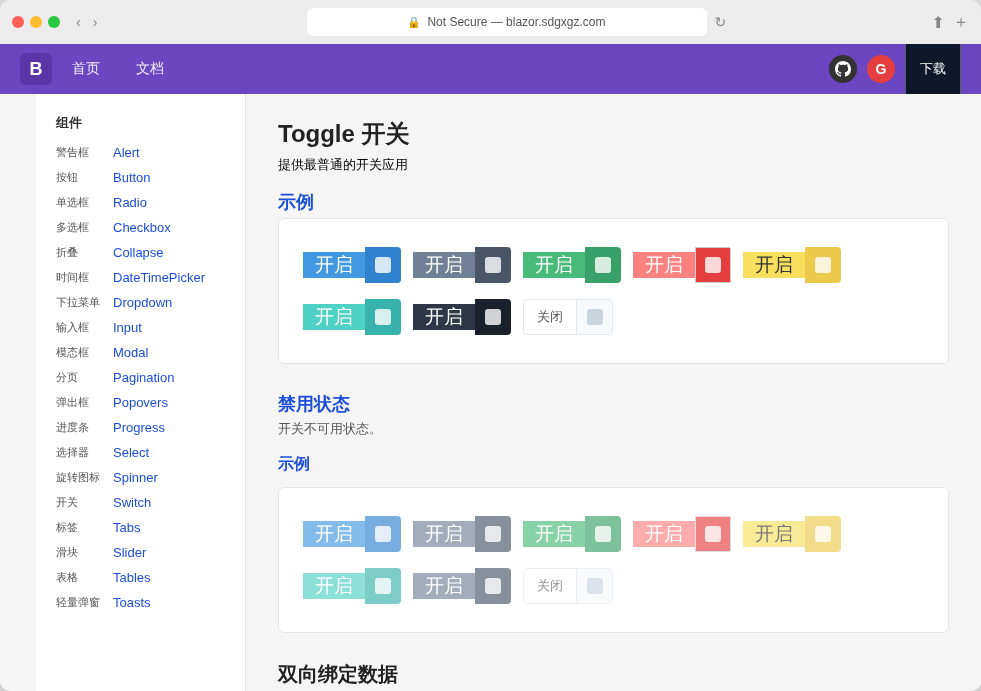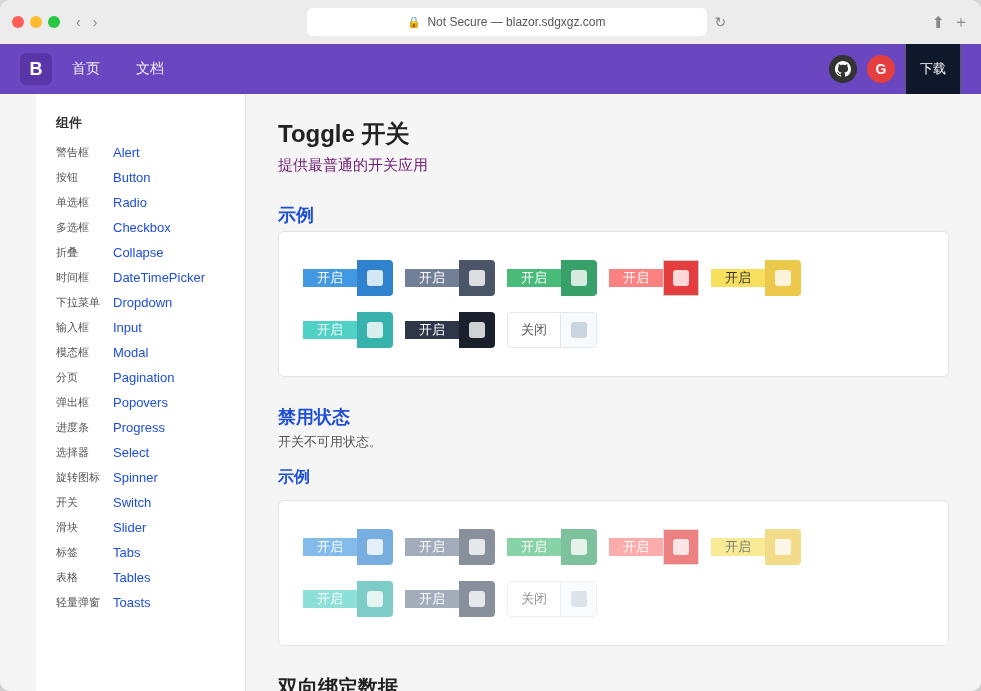--- a/index.html
+++ b/index.html
@@ -45,34 +45,34 @@
     .sidebar { width: 210px; background: white; padding: 16px 0; overflow-y: auto; border-right: 1px solid #e0e0e0; flex-shrink: 0; margin-left: 36px; }
     .sidebar-section-title { font-size: 13px; font-weight: 600; color: #333; padding: 4px 20px 8px; }
     .sidebar-item { display: flex; gap: 12px; padding: 5px 20px; cursor: pointer; }
     .sidebar-item-zh { font-size: 11px; color: #555; min-width: 45px; }
     .sidebar-item-en { font-size: 13px; color: #1d4ed8; }
 
     
     .page-content { flex: 1; padding: 24px 32px; overflow-y: auto; background: #f5f5f5; }
 
     .page-title { font-size: 24px; font-weight: 600; color: #222; margin-bottom: 6px; }
-    .page-subtitle { font-size: 15px; color: #701a75; margin-bottom: 28px; }
+    .page-subtitle { font-size: 13px; color: #000000; margin-bottom: 16px; }
 
     .section-title { font-size: 18px; font-weight: 600; color: #1d4ed8; margin-bottom: 4px; }
     .section-desc { font-size: 13px; color: #555; margin-bottom: 16px; }
 
     .demo-box { background: white; border-radius: 6px; padding: 28px 24px; margin-bottom: 28px; border: 1px solid #e5e5e5; }
 
     
     .toggle-row { display: flex; gap: 12px; margin-bottom: 16px; align-items: center; }
     .toggle-row:last-child { margin-bottom: 0; }
 
     
     .toggle { display: inline-flex; align-items: center; border-radius: 4px; overflow: hidden; height: 36px; min-width: 90px; cursor: pointer; }
-    .toggle-on { display: flex; align-items: center; justify-content: center; padding: 0 12px; color: white; font-size: 13px; font-weight: 500; flex: 1; }
+    .toggle-on { display: flex; align-items: center; justify-content: center; padding: 0 12px; color: white; font-size: 19px; font-weight: 500; flex: 1; }
     .toggle-handle { width: 36px; height: 36px; display: flex; align-items: center; justify-content: center; background: rgba(255,255,255,0.25); }
     .toggle-handle::after { content: ''; width: 16px; height: 16px; background: rgba(255,255,255,0.8); border-radius: 3px; }
 
     
     .toggle-blue .toggle-on { background: #4299e1; }
     .toggle-blue .toggle-handle { background: #3182ce; }
     .toggle-gray .toggle-on { background: #718096; }
     .toggle-gray .toggle-handle { background: #4a5568; }
     .toggle-green .toggle-on { background: #48bb78; }
     .toggle-green .toggle-handle { background: #38a169; }
@@ -208,26 +208,26 @@
         </div>
         <div class="sidebar-item">
           <span class="sidebar-item-zh">旋转图标</span>
           <span class="sidebar-item-en">Spinner</span>
         </div>
         <div class="sidebar-item">
           <span class="sidebar-item-zh">开关</span>
           <span class="sidebar-item-en">Switch</span>
         </div>
         <div class="sidebar-item">
+          <span class="sidebar-item-zh">标签</span>
+          <span class="sidebar-item-en">Tabs</span>
+        </div>
+        <div class="sidebar-item">
           <span class="sidebar-item-zh">滑块</span>
           <span class="sidebar-item-en">Slider</span>
-        </div>
-        <div class="sidebar-item">
-          <span class="sidebar-item-zh">标签</span>
-          <span class="sidebar-item-en">Tabs</span>
         </div>
         <div class="sidebar-item">
           <span class="sidebar-item-zh">表格</span>
           <span class="sidebar-item-en">Tables</span>
         </div>
         <div class="sidebar-item">
           <span class="sidebar-item-zh">轻量弹窗</span>
           <span class="sidebar-item-en">Toasts</span>
         </div>
 

